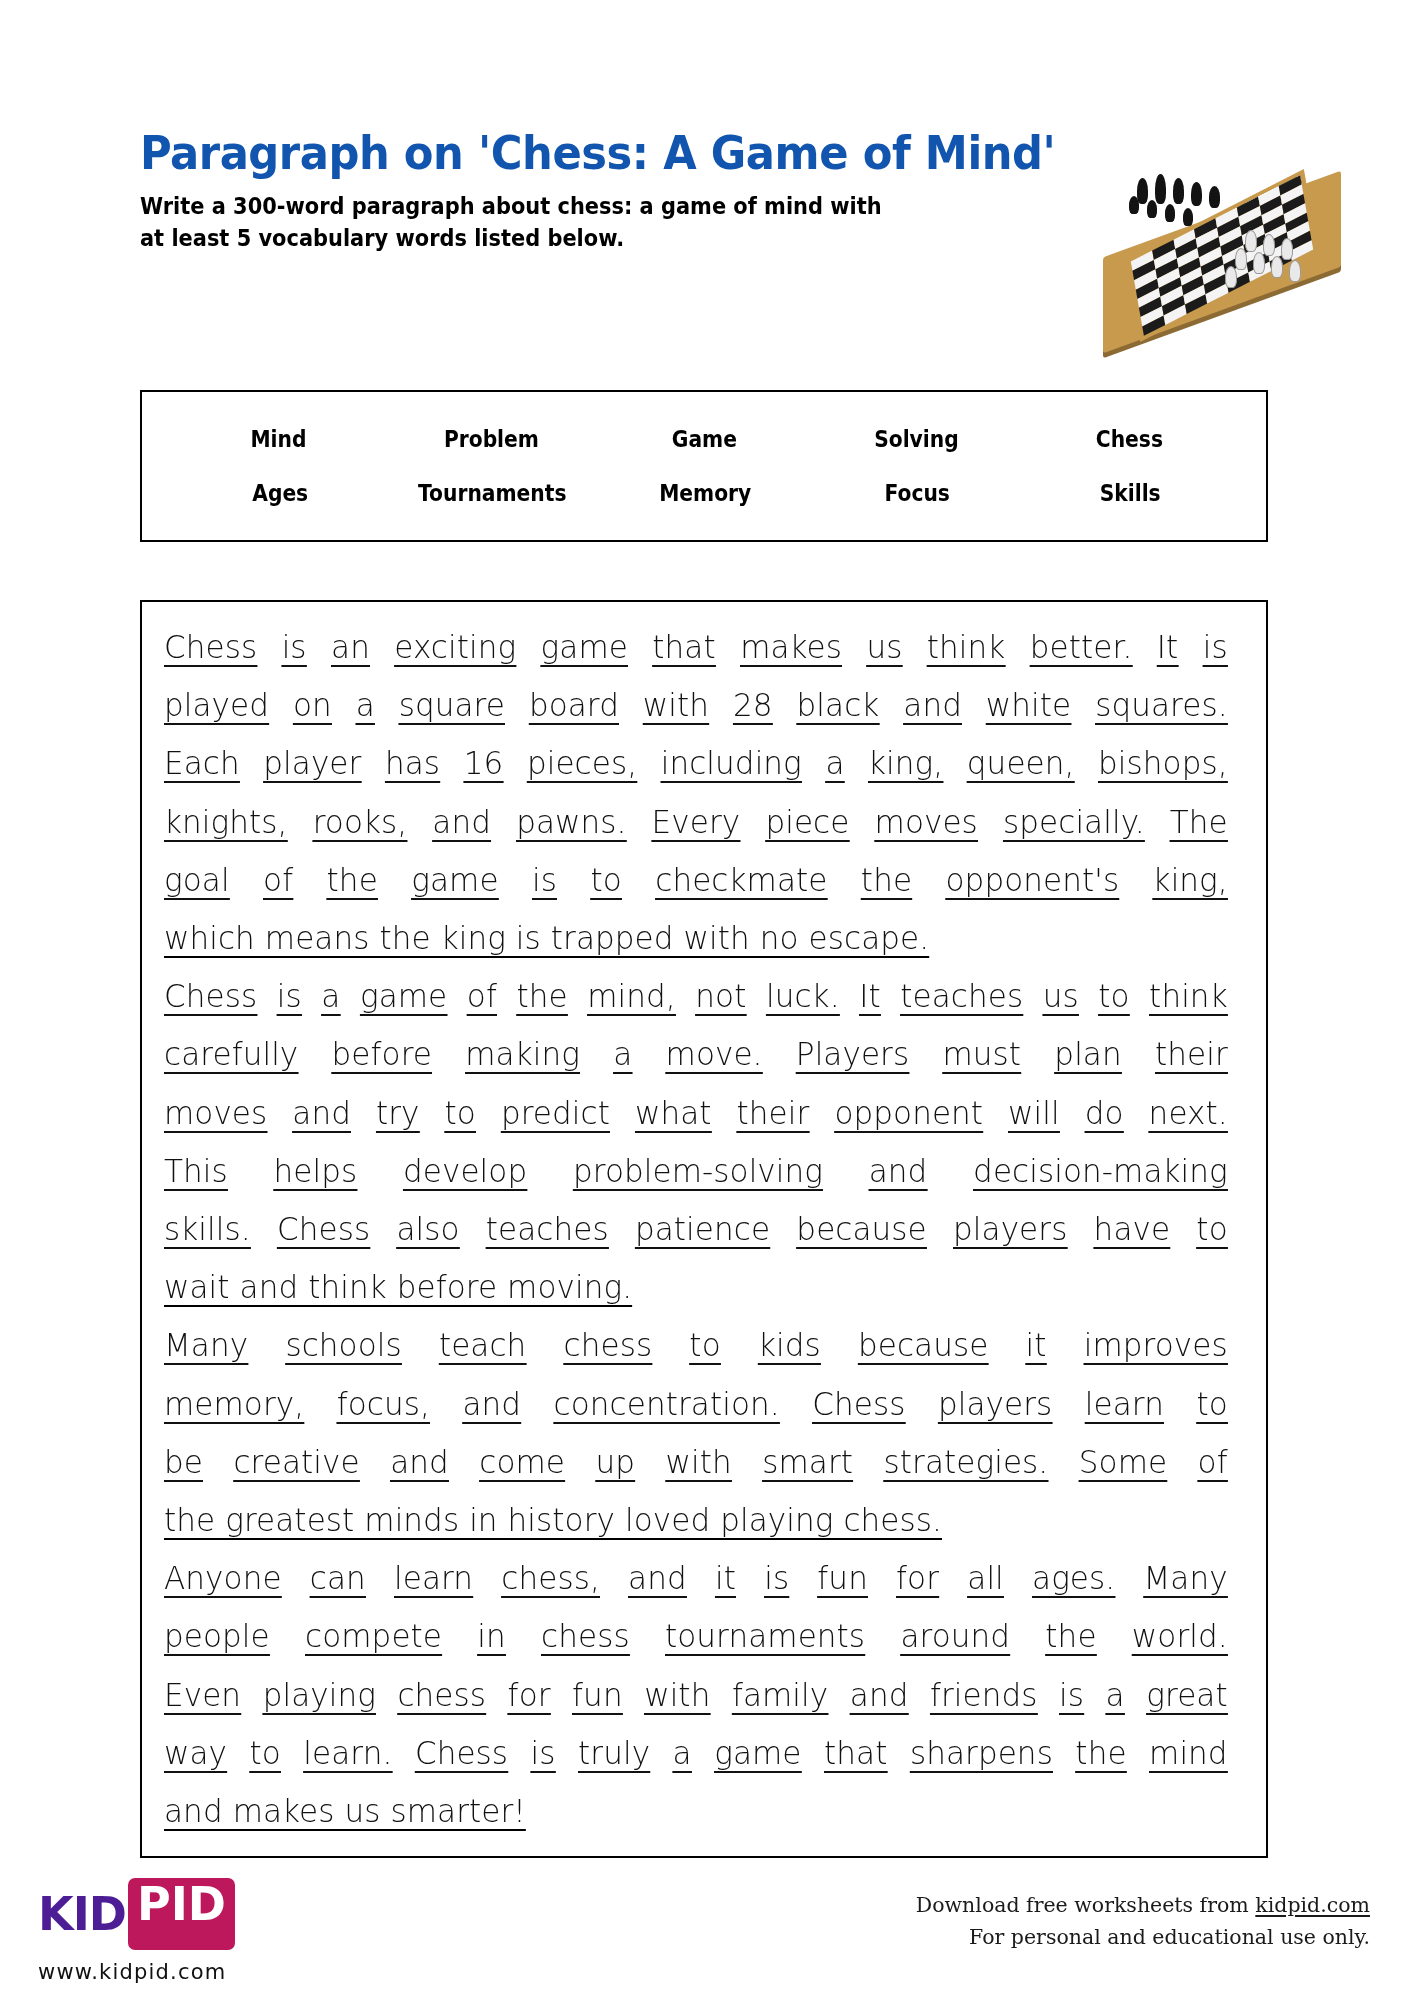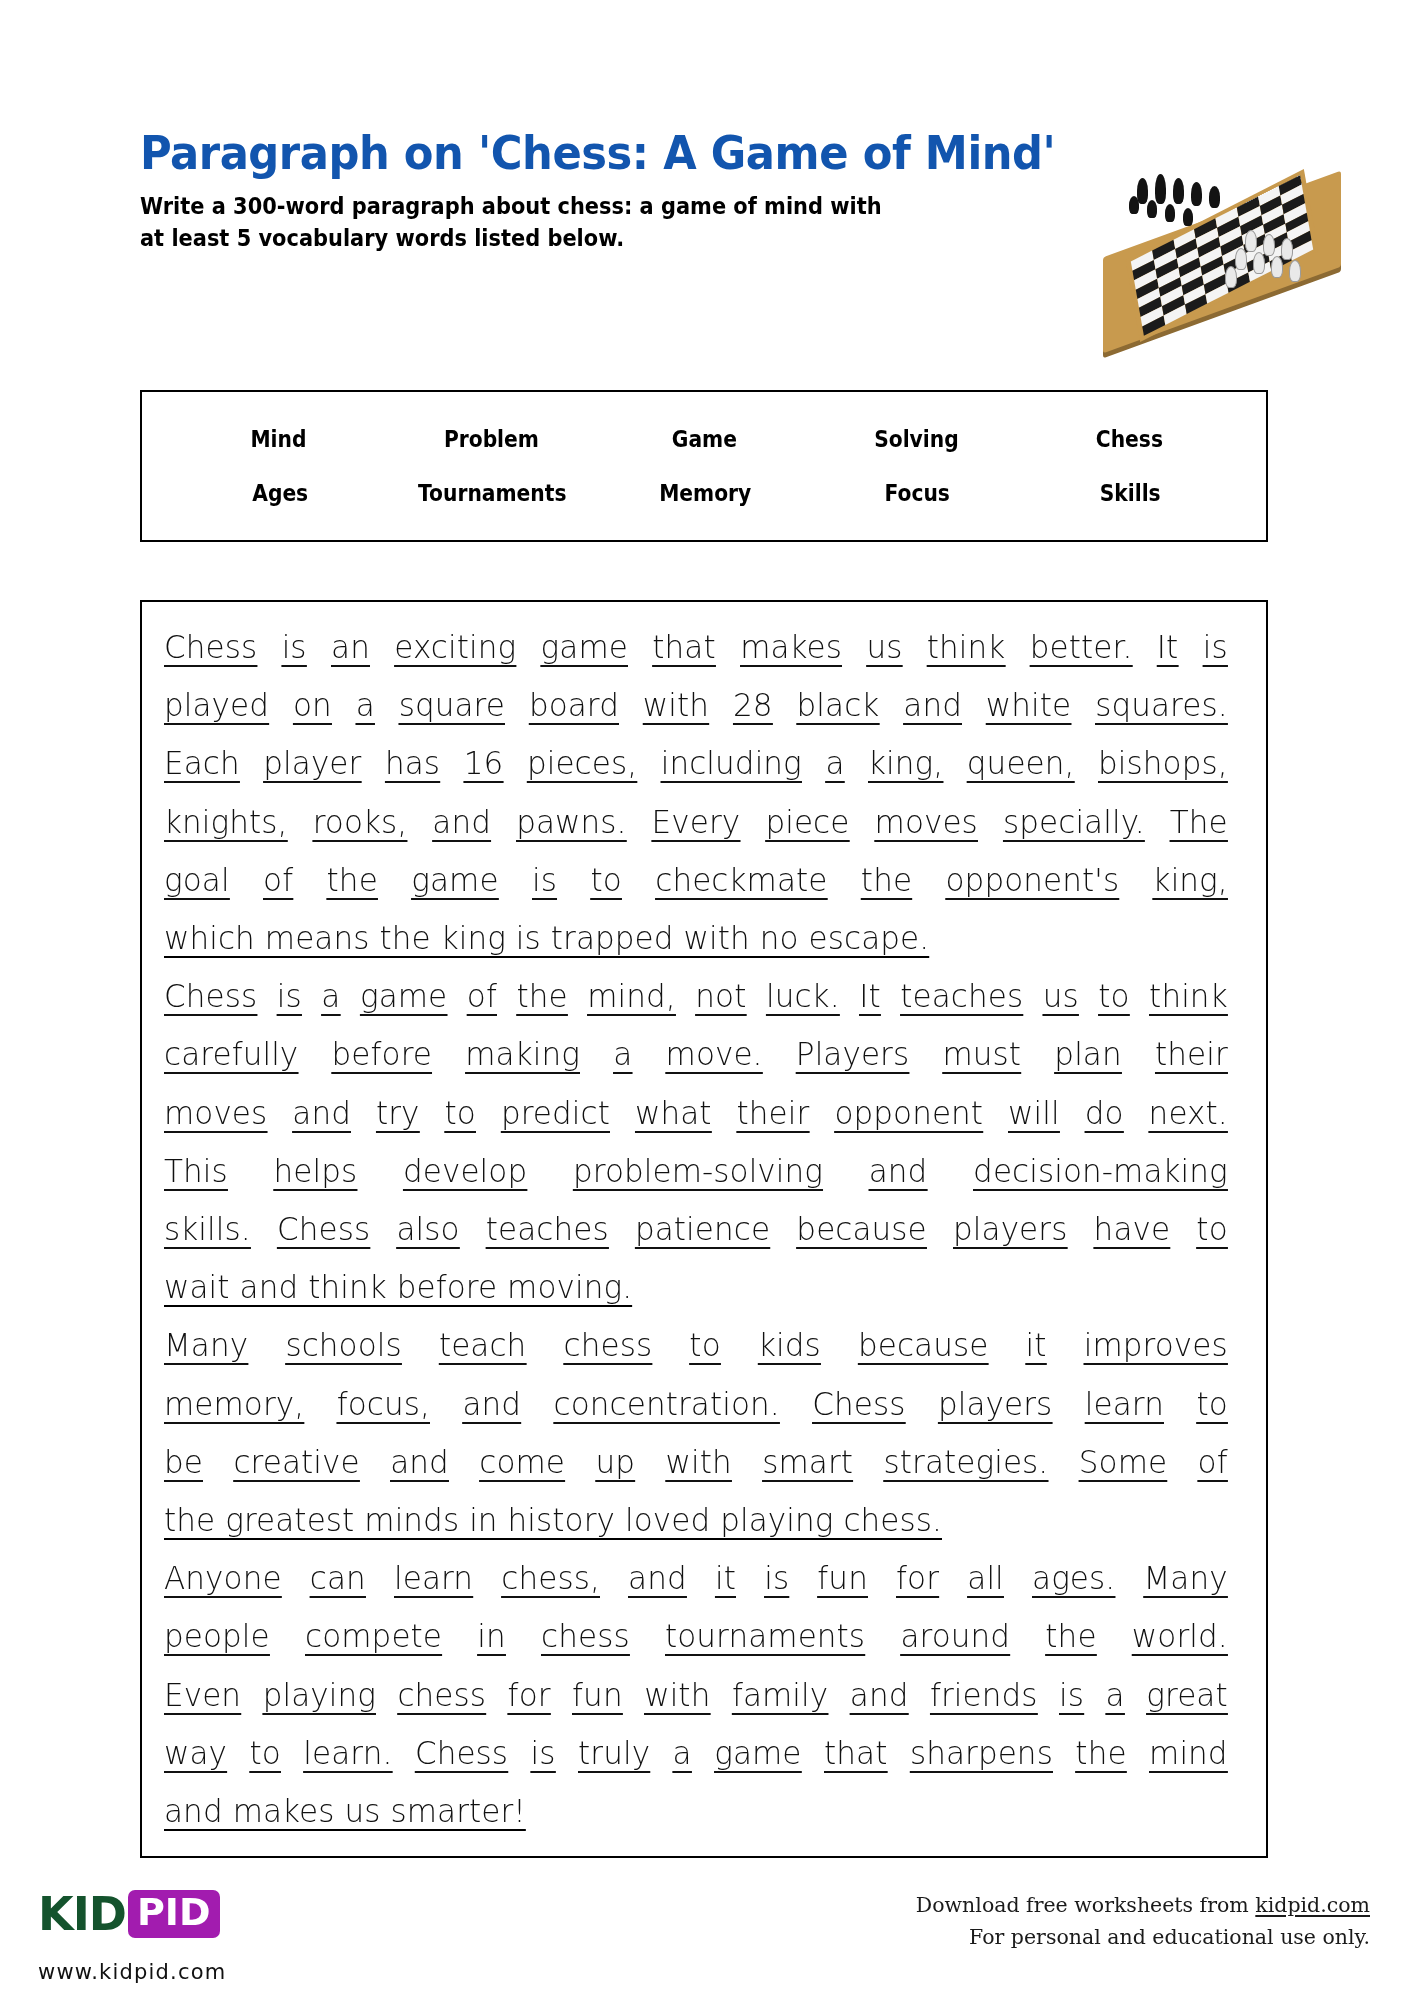--- a/index.html
+++ b/index.html
@@ -136,32 +136,32 @@
   }
 
   
   .footer{position:absolute;left:0;top:1880px;width:1414px;height:120px;}
   .logo{position:absolute;left:38px;top:8px;}
   .logo-row{display:flex;align-items:center;height:52px;}
   .logo-kid{
     font-family:"DejaVu Sans", sans-serif;
     font-weight:bold;
     font-size:46px;
-    color:#14532d;
+    color:#4c1d95;
     letter-spacing:-1px;
     line-height:1;
   }
   .logo-pid{
     font-family:"DejaVu Sans", sans-serif;
     font-weight:bold;
-    font-size:38px;
+    font-size:46px;
     color:#ffffff;
-    background:#a21caf;
+    background:#be185d;
     border-radius:7px;
-    padding:3px 9px 7px 9px;
+    padding:3px 9px 23px 9px;
     letter-spacing:0px;
     line-height:1;
     margin-left:2px;
   }
   .logo-url{
     margin-top:20px;
     font-family:"DejaVu Sans", sans-serif;
     font-size:21px;
     letter-spacing:1.2px;
     color:#111;

